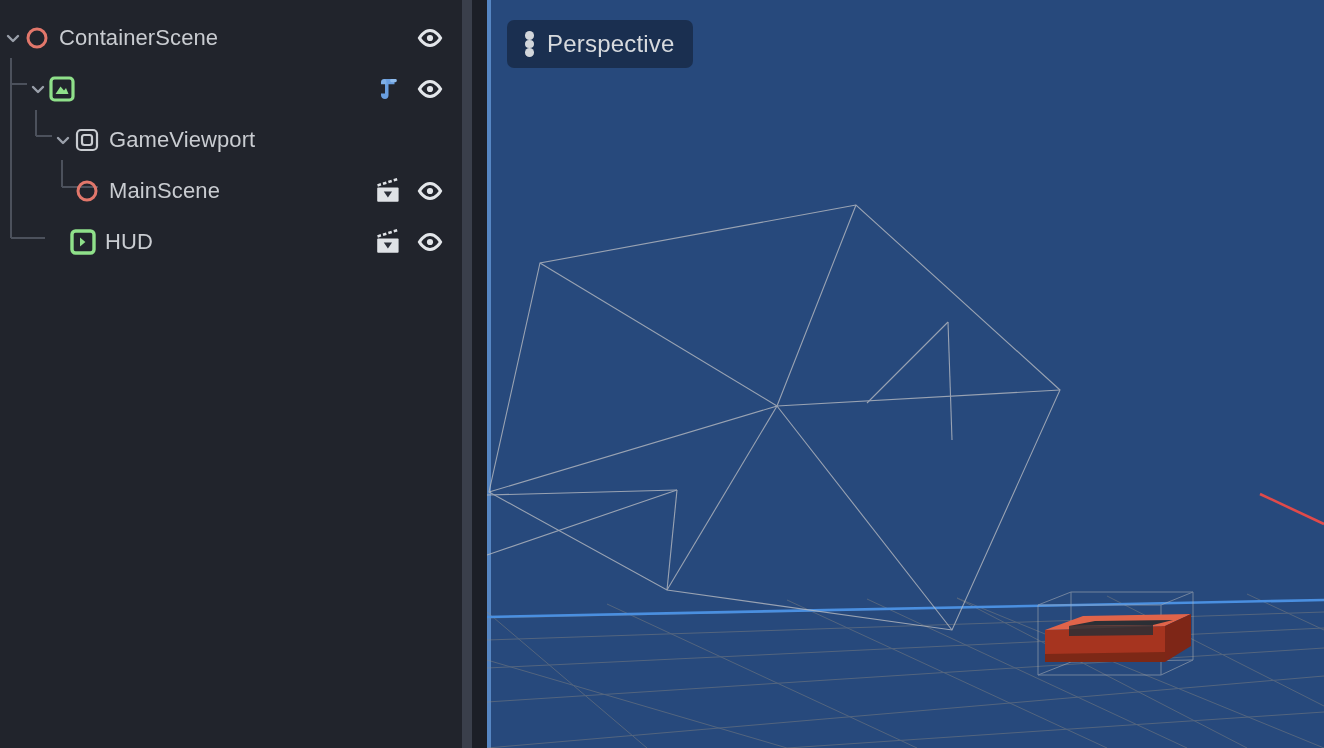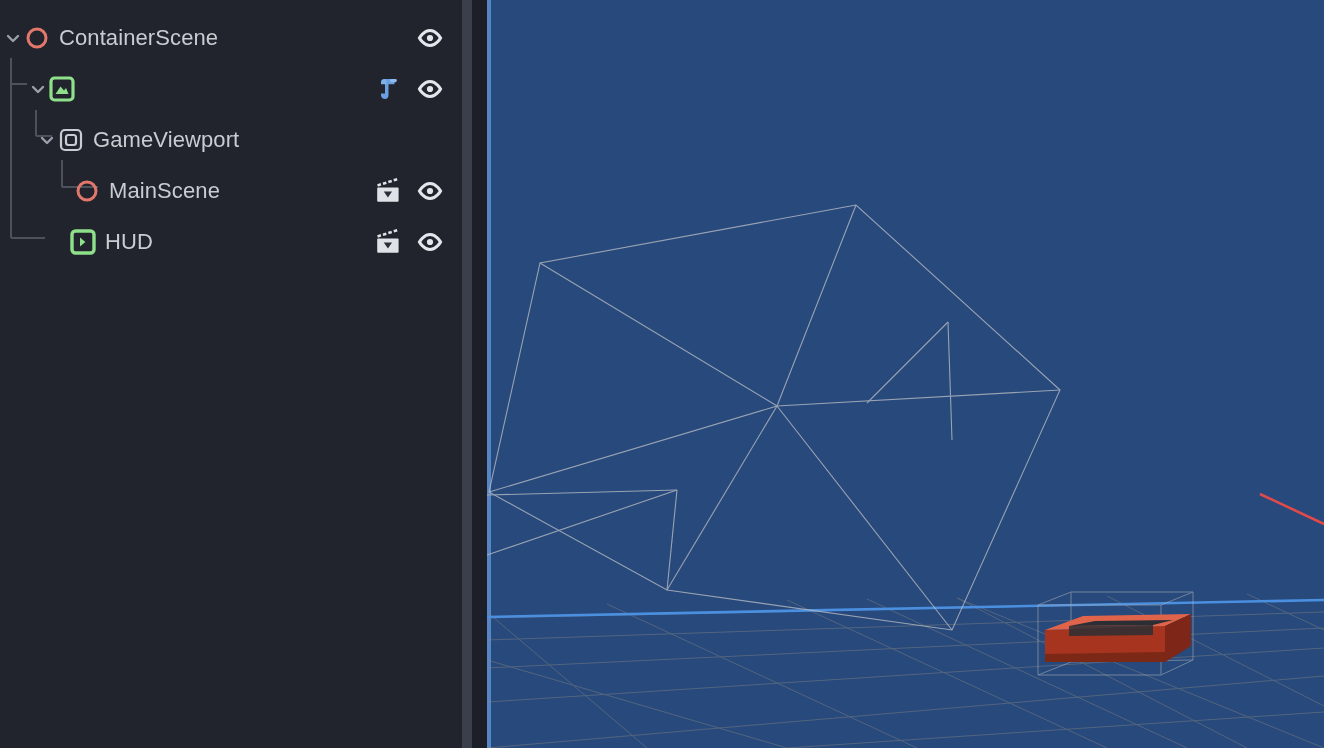--- a/index.html
+++ b/index.html
@@ -184,21 +184,21 @@
           <span class="act-btn">
             <svg width="26" height="26" viewBox="0 0 26 26">
               <path d="M13 5.5 C6.5 5.5 2.5 13 2.5 13 C2.5 13 6.5 20.5 13 20.5 C19.5 20.5 23.5 13 23.5 13 C23.5 13 19.5 5.5 13 5.5 Z" fill="none" stroke="#e3e6ea" stroke-width="3.2"></path>
               <circle cx="13" cy="13" r="3.1" fill="#e3e6ea"></circle>
             </svg>
           </span>
         </div>
       </div>
 
       <div class="tree-row">
-        <div class="row-inner" style="padding-left:36px;">
+        <div class="row-inner" style="padding-left:52px;">
           <span class="chev">
             <svg width="20" height="20" viewBox="0 0 20 20">
                 <path d="M5 8 L10 13 L15 8" fill="none" stroke="#9aa0aa" stroke-width="2.4" stroke-linecap="round" stroke-linejoin="round"></path>
               </svg>
           </span>
           <span class="node-icon">
             <svg width="24" height="24" viewBox="0 0 24 24">
               <rect x="2" y="2" width="20" height="20" rx="4" fill="none" stroke="#c9ccd1" stroke-width="2.2"></rect>
               <rect x="7" y="7" width="10" height="10" rx="2.4" fill="none" stroke="#c9ccd1" stroke-width="2.2"></rect>
             </svg>
@@ -340,15 +340,23 @@
 
       <g transform="translate(1041,600)" opacity="0.88">
         <path d="M22,8 h10 v8 h12 V8 h10 v8 h12 V8 h10 v12 h8 v10 h-8 v12 h8 v10 h-8 v12 h-10 v8 h-10 v-8 h-12 v8 h-10 v-8 h-12 v-12 h-8 v-10 h8 v-12 h-8 v-10 h8 V8 Z" fill="#cfcdbd"></path>
         <rect x="14" y="14" width="62" height="62" rx="10" fill="#cfcdbd"></rect>
         <circle cx="45" cy="36" r="21" fill="#9aa3ad" opacity=".75"></circle>
         <circle cx="33" cy="64" r="7" fill="#a9aca4"></circle>
         <circle cx="55" cy="64" r="7" fill="#a9aca4"></circle>
       </g>
     </svg>
 
+    <div id="view-menu">
+      <span class="dots">
+        <i></i>
+          <i></i>
+          <i></i>
+      </span>
+      <span class="vm-label">Perspective</span>
+    </div>
   </div>
 
 </div>
 
 </body></html>

